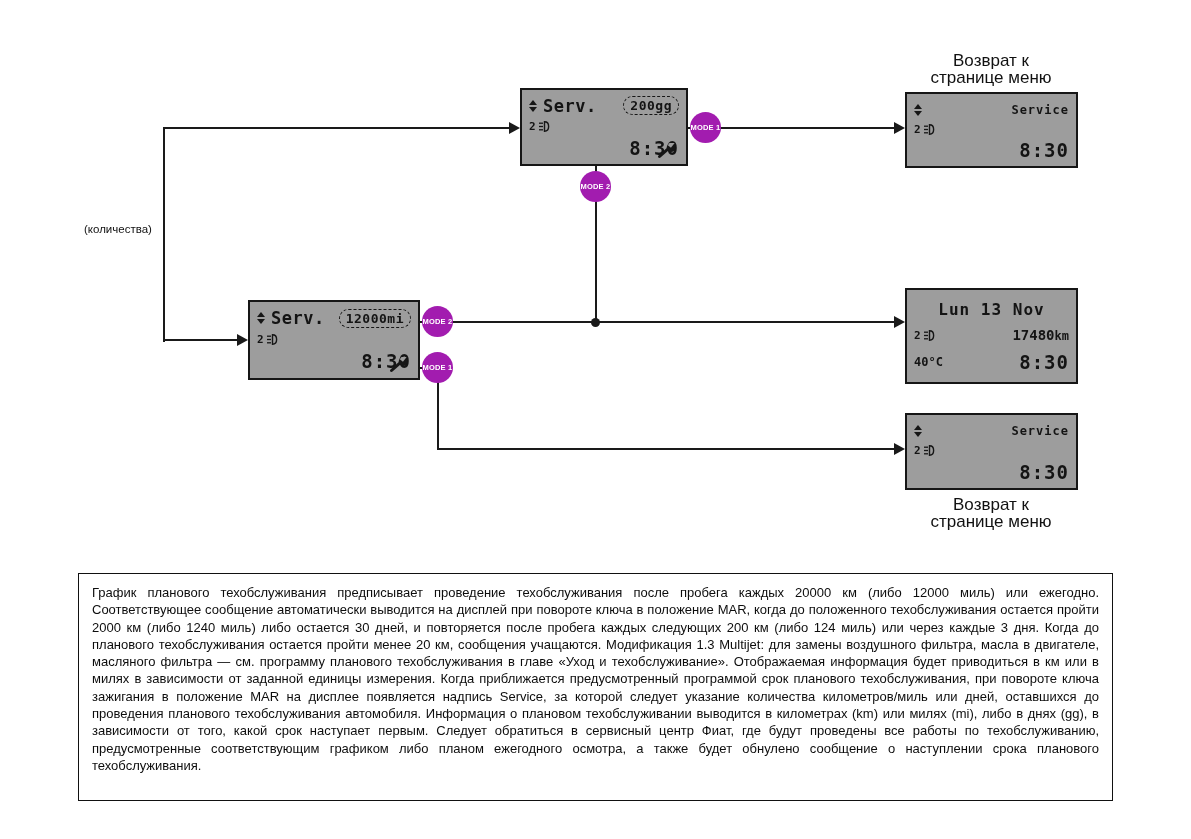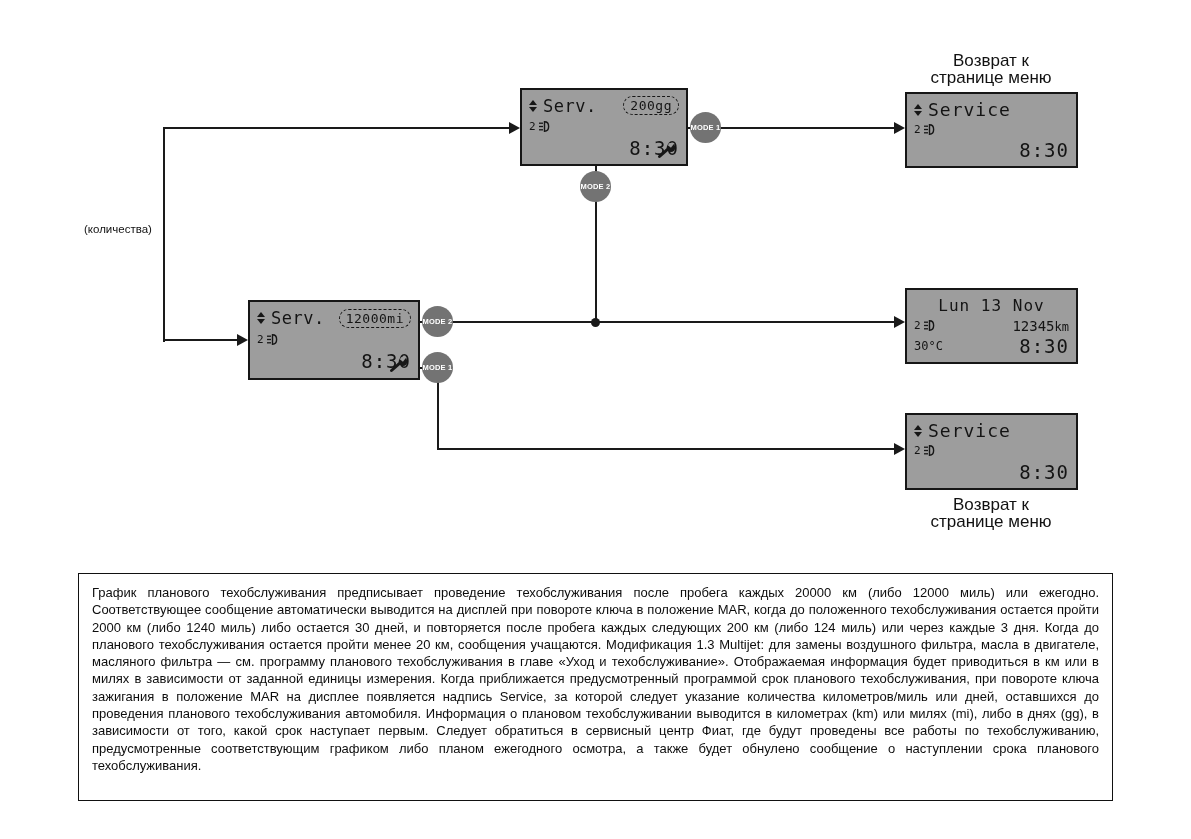--- a/index.html
+++ b/index.html
@@ -5,38 +5,38 @@
   *{box-sizing:border-box;margin:0;padding:0}
   body{margin:0;background:#ffffff;font-family:"Liberation Sans",sans-serif}
   .canvas{position:relative;width:1191px;height:839px;background:#ffffff;overflow:hidden}
 
   
   .line{position:absolute;background:#1a1a1a}
   .arrow{position:absolute;width:0;height:0;border-top:6px solid transparent;border-bottom:6px solid transparent;border-left:11px solid #1a1a1a;z-index:1}
   .dot{position:absolute;width:9px;height:9px;border-radius:50%;background:#1a1a1a;z-index:2}
 
   
-  .mode{position:absolute;width:31px;height:31px;border-radius:50%;background:#737373;color:#ffffff;
+  .mode{position:absolute;width:31px;height:31px;border-radius:50%;background:#a21caf;color:#ffffff;
         display:flex;align-items:center;justify-content:center;font-size:7.5px;font-weight:700;
         white-space:nowrap;z-index:4;letter-spacing:.2px}
 
   
   .lbl{position:absolute;font-size:17px;line-height:16.5px;color:#111;text-align:center}
   .lbl-cont{position:absolute;font-size:11.5px;color:#111}
 
   
   .display{position:absolute;background:#9d9d9d;border:2px solid #161616;display:flex;flex-direction:column;
            padding:4px 7px;z-index:3}
-  .lcd{font-family:"DejaVu Sans Mono",monospace;font-weight:400;color:#141414}
+  .lcd{font-family:"DejaVu Sans Mono",monospace;font-weight:700;color:#141414}
   .d-row{display:flex;align-items:center}
   .r1{flex:1.15}
   .r2{flex:.85}
   .r3{flex:1.2;position:relative}
   .title{font-size:17px;letter-spacing:.5px}
-  .title-center{flex:1;text-align:left;font-size:18px;letter-spacing:1px}
+  .title-center{flex:1;text-align:right;font-size:12px;letter-spacing:1px}
   .badge{margin-left:auto;font-size:13px;border:1px dashed #161616;border-radius:10px;padding:1px 6px;letter-spacing:.5px}
   .fog{font-size:11px;margin-right:3px}
   .time-c{flex:1;text-align:right;font-size:19px;letter-spacing:1px}
   .date-c{flex:1;text-align:center;font-size:16px;letter-spacing:1px}
   .odo{margin-left:auto;font-size:14px}
   .odo-unit{font-size:12px}
   .temp{font-size:12px}
   .wrench{position:absolute;right:2px;bottom:1px}
   .updown{display:inline-flex;flex-direction:column;gap:2px;margin-right:6px}
   .updown i{display:block;width:0;height:0;border-left:4px solid transparent;border-right:4px solid transparent}
@@ -158,36 +158,36 @@
     <div class="d-row r3">
       <span class="lcd time-c">8:30</span>
       <svg class="wrench" width="20" height="16" viewBox="0 0 20 16">
         <line x1="2.5" y1="13.5" x2="10.5" y2="6.3" stroke="#161616" stroke-width="3" stroke-linecap="round"></line>
         <circle cx="14" cy="4.6" r="4.3" fill="#161616"></circle>
         <rect x="12.6" y="-3" width="4" height="7.2" fill="#9d9d9d" transform="rotate(38 14.6 0.6)"></rect>
       </svg>
     </div>
   </div>
 
-  <div class="display" style="left:905px;top:288px;width:173px;height:76px">
+  <div class="display" style="left:905px;top:288px;width:173px;height:96px">
     <div class="d-row r1">
       <span class="lcd date-c">Lun 13 Nov</span>
     </div>
     <div class="d-row r2">
       <span class="lcd fog">2</span>
       <svg width="15" height="11" viewBox="0 0 15 11">
         <path d="M5.5 0.8 C 11 0.8 11 10.2 5.5 10.2 Z" fill="none" stroke="#161616" stroke-width="1.4"></path>
         <line x1="0" y1="2.2" x2="4" y2="2.2" stroke="#161616" stroke-width="1.3"></line>
         <line x1="0" y1="5.5" x2="4" y2="5.5" stroke="#161616" stroke-width="1.3"></line>
         <line x1="0" y1="8.8" x2="4" y2="8.8" stroke="#161616" stroke-width="1.3"></line>
       </svg>
-      <span class="lcd odo"><span>12345</span><span class="odo-unit">km</span></span>
-    </div>
-    <div class="d-row r3">
-      <span class="lcd temp">30°C</span>
+      <span class="lcd odo"><span>17480</span><span class="odo-unit">km</span></span>
+    </div>
+    <div class="d-row r3">
+      <span class="lcd temp">40°C</span>
       <span class="lcd time-c">8:30</span>
     </div>
   </div>
 
   <div class="display" style="left:905px;top:413px;width:173px;height:77px">
     <div class="d-row r1">
       <span class="updown">
           <i class="tu"></i>
           <i class="td"></i>
         </span>

